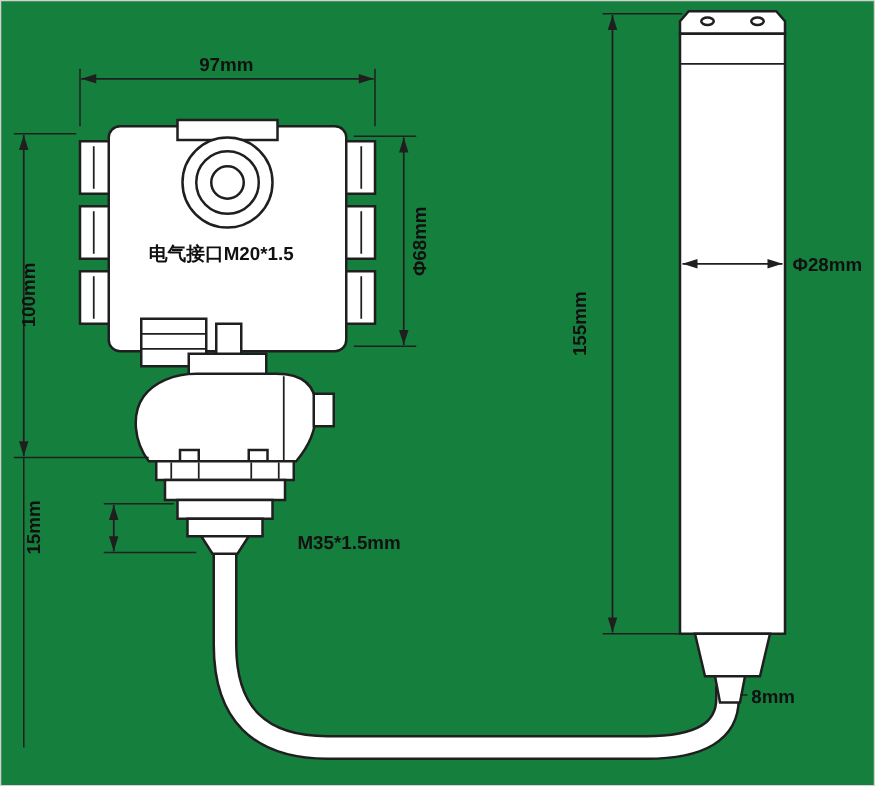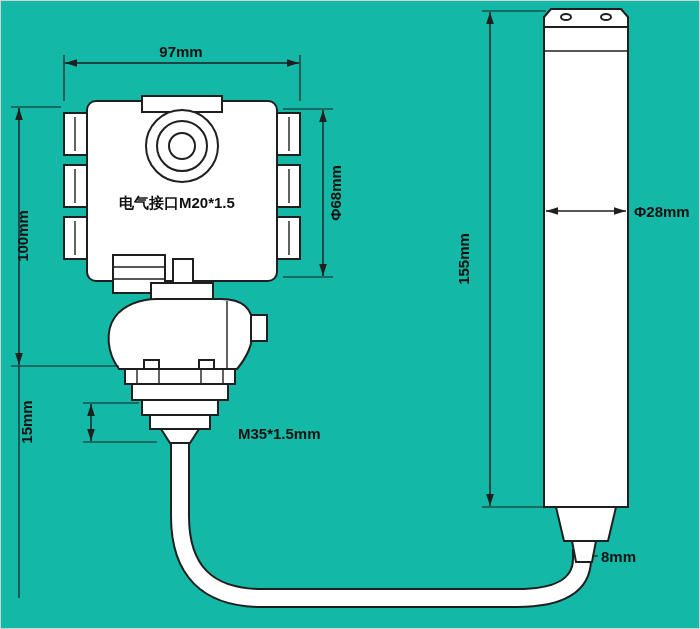--- a/index.html
+++ b/index.html
@@ -1,20 +1,20 @@
 <!DOCTYPE html>
 <html><head>
 <meta charset="utf-8">
 <style>
   html,body{margin:0;padding:0;background:#ffffff;}
   .frame{
     width:700px;height:629px;
     border:1px solid #d2d2d2;
     box-sizing:border-box;
-    background:#14b8a6;
+    background:#15803d;
     overflow:hidden;
   }
   svg{display:block;}
   .draw{fill:#ffffff;stroke:#1f1f1f;stroke-width:2;}
   .draw-thin{fill:none;stroke:#1f1f1f;stroke-width:1.4;}
   .dim{stroke:#1f1f1f;stroke-width:1.4;fill:none;}
   .ext{stroke:#1f1f1f;stroke-width:1.2;fill:none;}
   .cable-outer{fill:none;stroke:#1f1f1f;stroke-width:20;stroke-linecap:butt;}
   .cable-inner{fill:none;stroke:#ffffff;stroke-width:16;stroke-linecap:butt;}
   text{

